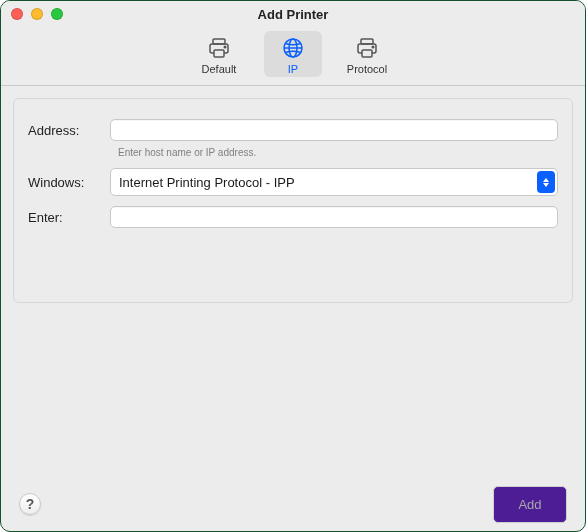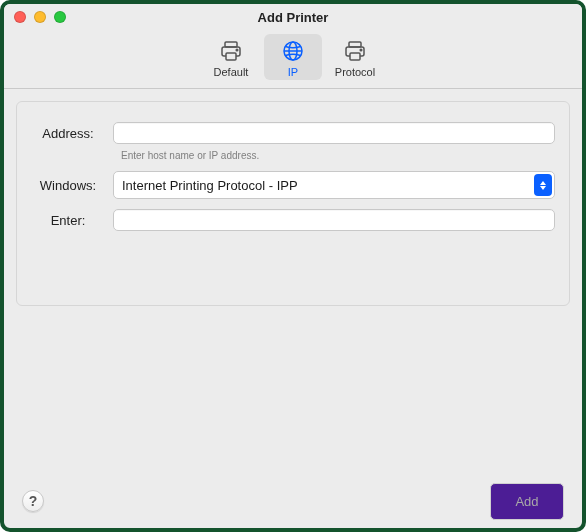--- a/index.html
+++ b/index.html
@@ -6,21 +6,21 @@
   html, body { margin: 0; padding: 0; }
   body {
     font-family: -apple-system, "Helvetica Neue", Helvetica, Arial, sans-serif;
     font-size: 13px;
     color: #1a1a1a;
     background: #fff;
   }
   .window {
     width: 586px;
     height: 532px;
-    border: 4px solid #14532d;
+    border: 1px solid #14532d;
     border-radius: 10px;
     overflow: hidden;
     background: #ececec;
     position: relative;
     display: flex;
     flex-direction: column;
   }
   .titlebar {
     height: 26px;
     display: flex;
@@ -53,21 +53,21 @@
   .toolbar {
     display: flex;
     justify-content: center;
     padding: 4px 0 8px 0;
     background: #ececec;
     flex-shrink: 0;
   }
   .segmented {
     display: flex;
     align-items: flex-start;
-    gap: 4px;
+    gap: 16px;
   }
   .seg-item {
     width: 58px;
     padding: 4px 2px 2px 2px;
     text-align: center;
     border-radius: 6px;
   }
   .seg-item .ico {
     height: 26px;
     display: flex;
@@ -109,21 +109,21 @@
     padding: 20px 14px 14px 14px;
   }
   .panel.upper { flex-shrink: 0; }
   .row {
     display: flex;
     align-items: center;
     margin-bottom: 10px;
   }
   .row .lab {
     width: 82px;
-    text-align: center;
+    text-align: left;
     padding-right: 8px;
     color: #222;
     font-size: 13px;
   }
   .row .ctrl {
     flex: 1;
     min-width: 0;
   }
   .hint {
     font-size: 10px;

